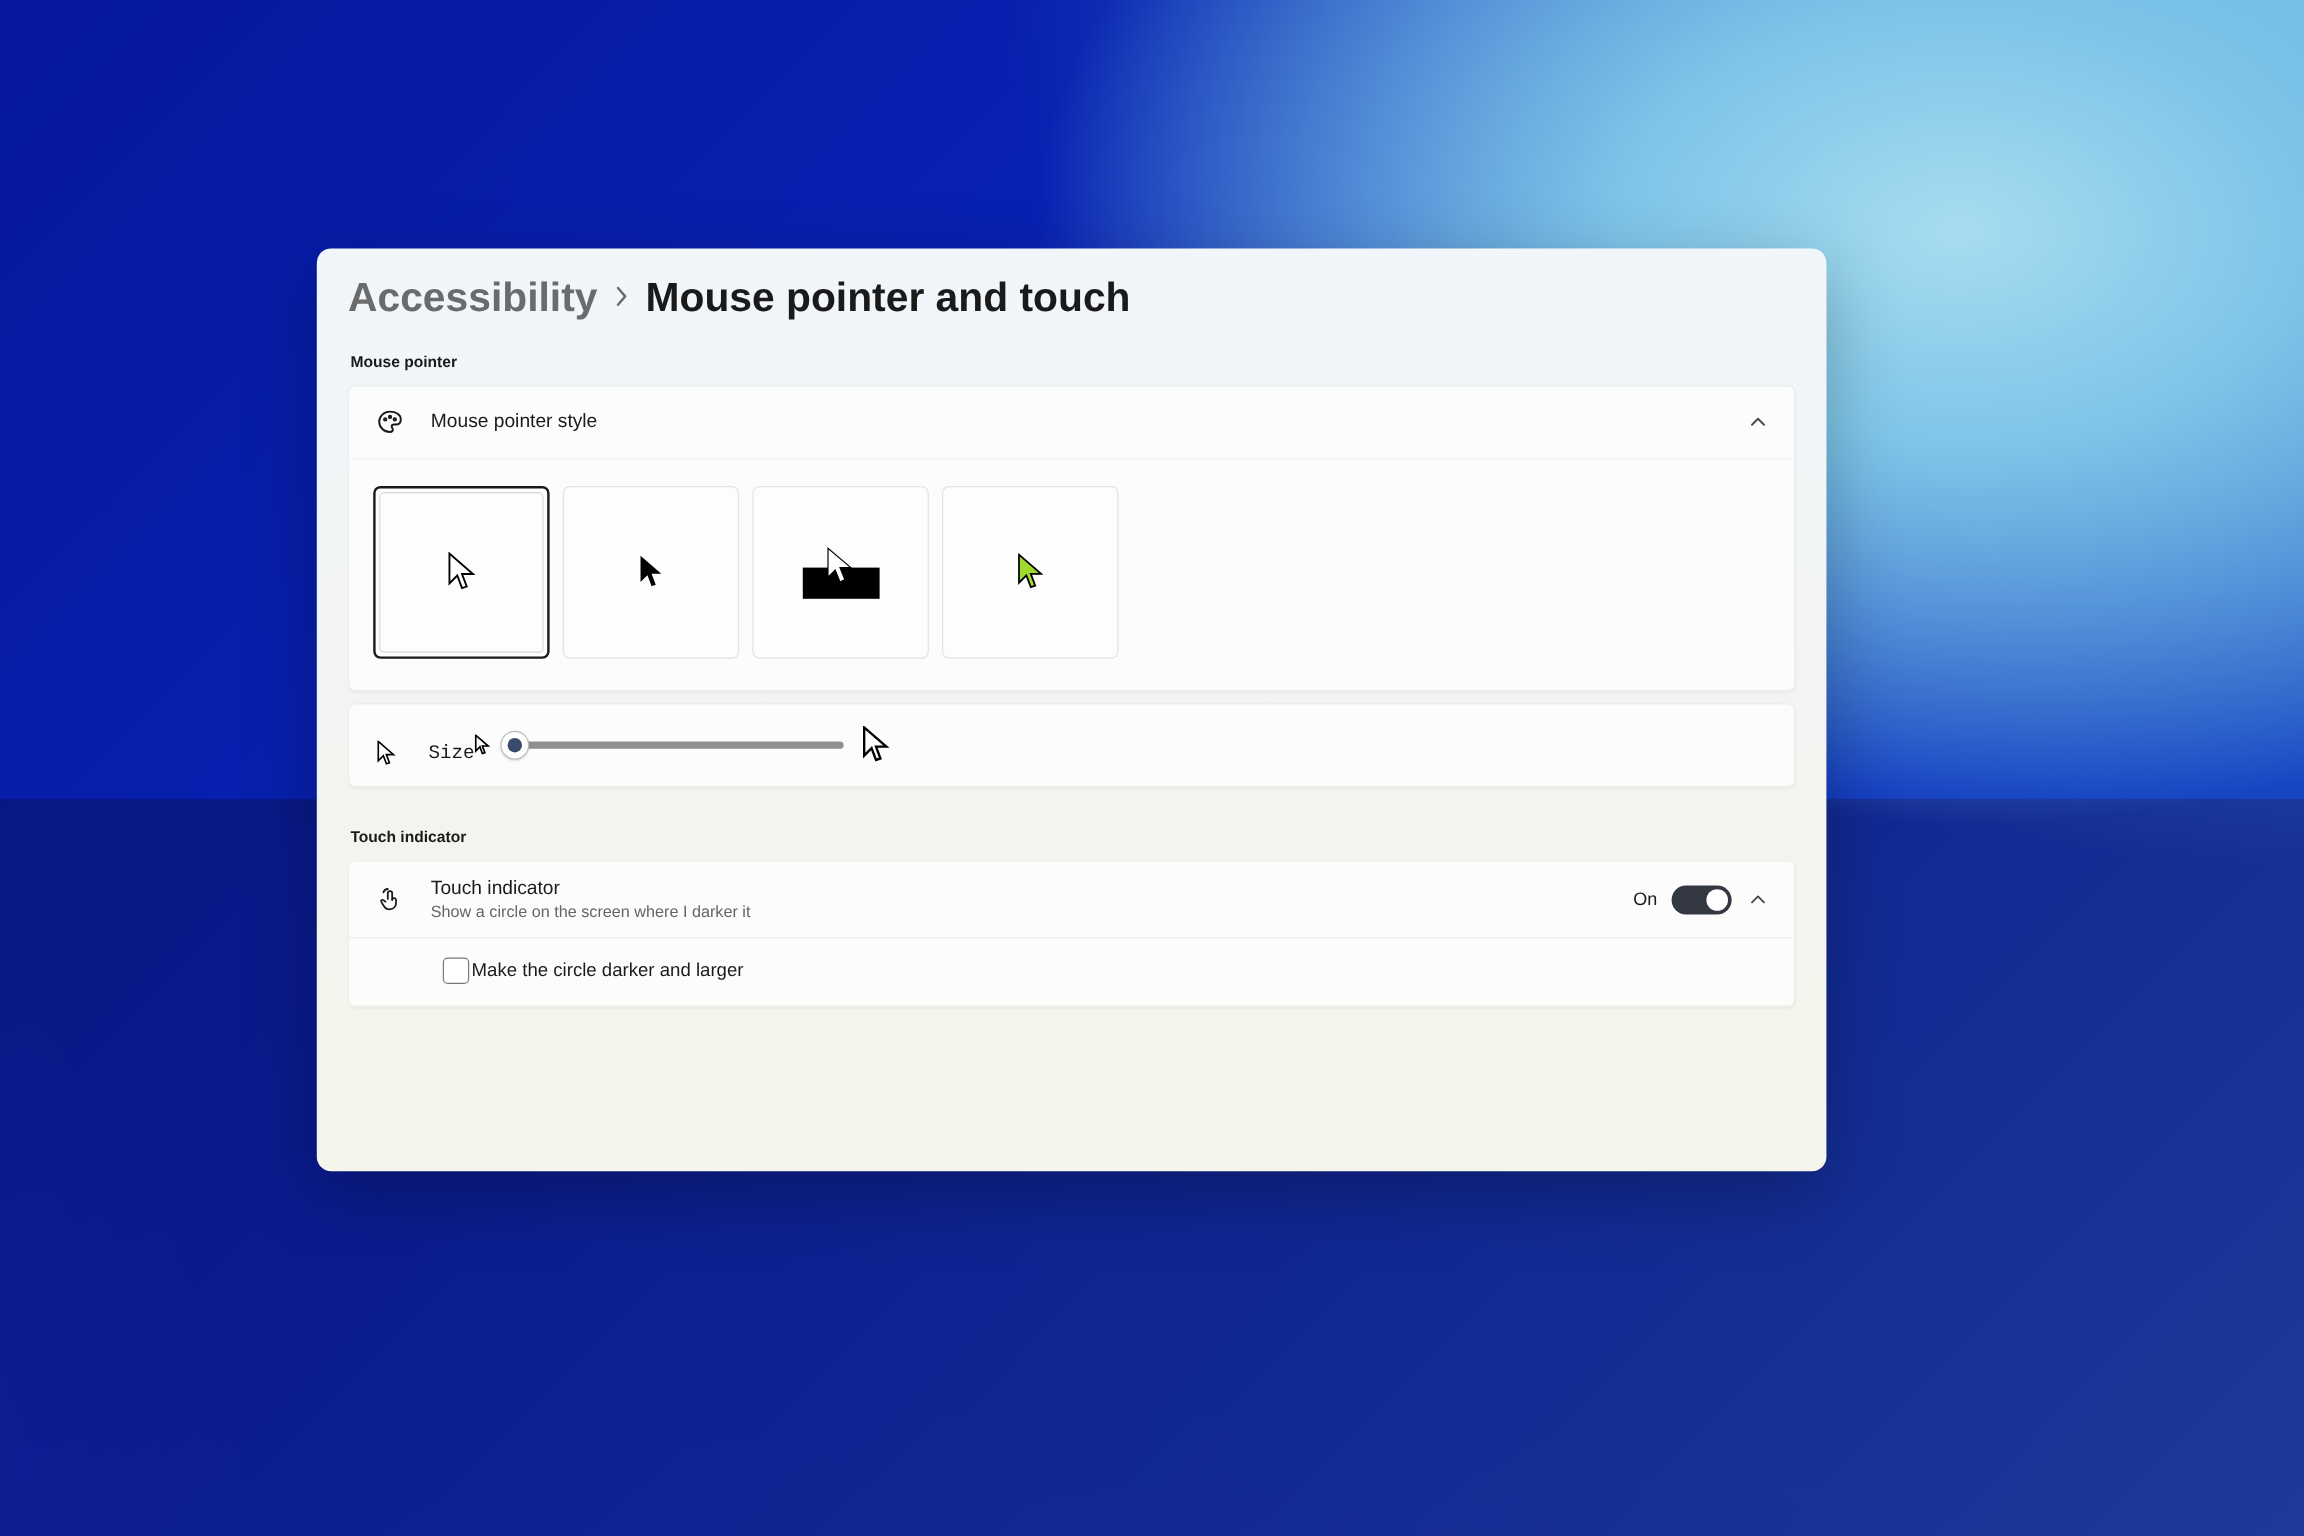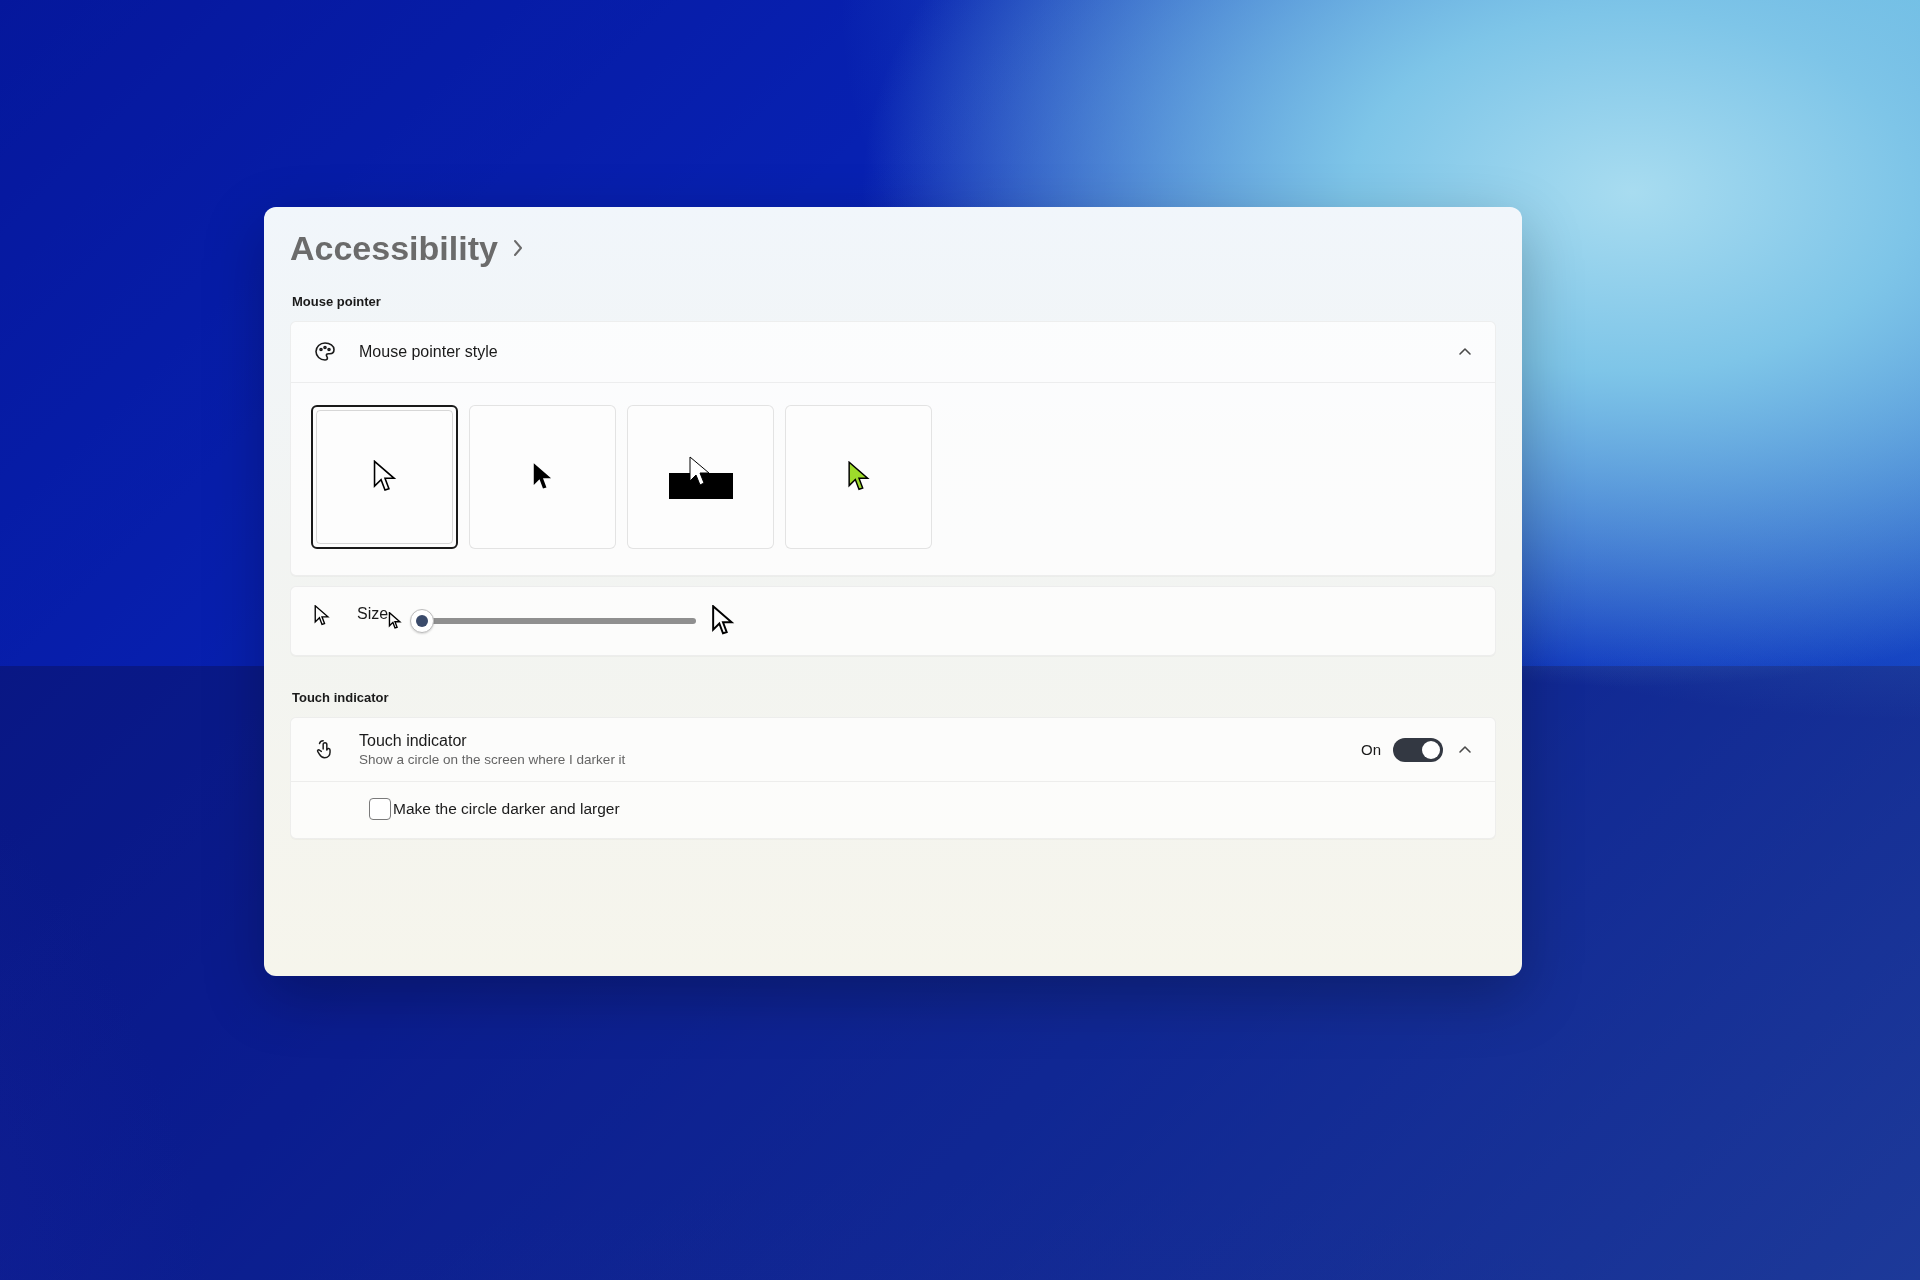--- a/index.html
+++ b/index.html
@@ -87,21 +87,21 @@
   .tile.selected { border: 2px solid #1a1a1a; }
   .tile.selected::after {
     content:"";
     position:absolute; inset:3px;
     border:1px solid rgba(0,0,0,0.15);
     border-radius:4px;
     pointer-events:none;
   }
 
   .size-card { margin-bottom: 34px; }
-  .size-row { padding: 18px 22px; display:flex; align-items:flex-start; }
+  .size-row { padding: 18px 22px; display:flex; align-items:flex-end;font-family:Liberation Mono, monospace; }
   .size-row .lead-icon { width:20px; height:20px; margin-right:24px; }
   .slider-wrap { display:flex; align-items:center; gap:14px; margin-right: 10px; }
   .slider-small, .slider-large { display:flex; align-items:center; justify-content:center; }
   .slider {
     width: 280px; height: 6px; border-radius: 3px;
     background: #8f8f8f;
     position: relative;
   }
   .slider .thumb {
     position: absolute; top: 50%; left: 2%;
@@ -143,20 +143,21 @@
 
 <div class="panel">
 
   <div class="breadcrumb">
     <span class="bc-parent">Accessibility</span>
     <span class="bc-sep">
       <svg width="12" height="18" viewBox="0 0 12 18">
           <path d="M3 2 L9 9 L3 16" stroke="#6b6b6b" stroke-width="2" fill="none" stroke-linecap="round" stroke-linejoin="round"></path>
         </svg>
     </span>
+    <span class="bc-current">Mouse pointer and touch</span>
   </div>
 
   <div class="section-heading">Mouse pointer</div>
 
   <div class="card style-card">
     <div class="row">
       <span class="lead-icon">
         <svg width="24" height="24" viewBox="0 0 24 24" fill="none" stroke="#1a1a1a" stroke-width="1.6">
           <path d="M12 3c-5 0-9 3.8-9 8.5S7 20 12 20c1.8 0 2.4-1 2.4-2 0-1.2-1-1.6-1-2.7 0-1 .9-1.6 2.1-1.6h1.4C19.7 13.7 21 11.8 21 9.5 21 5.8 17 3 12 3z"></path>
           <circle cx="8" cy="9.5" r="1"></circle>

